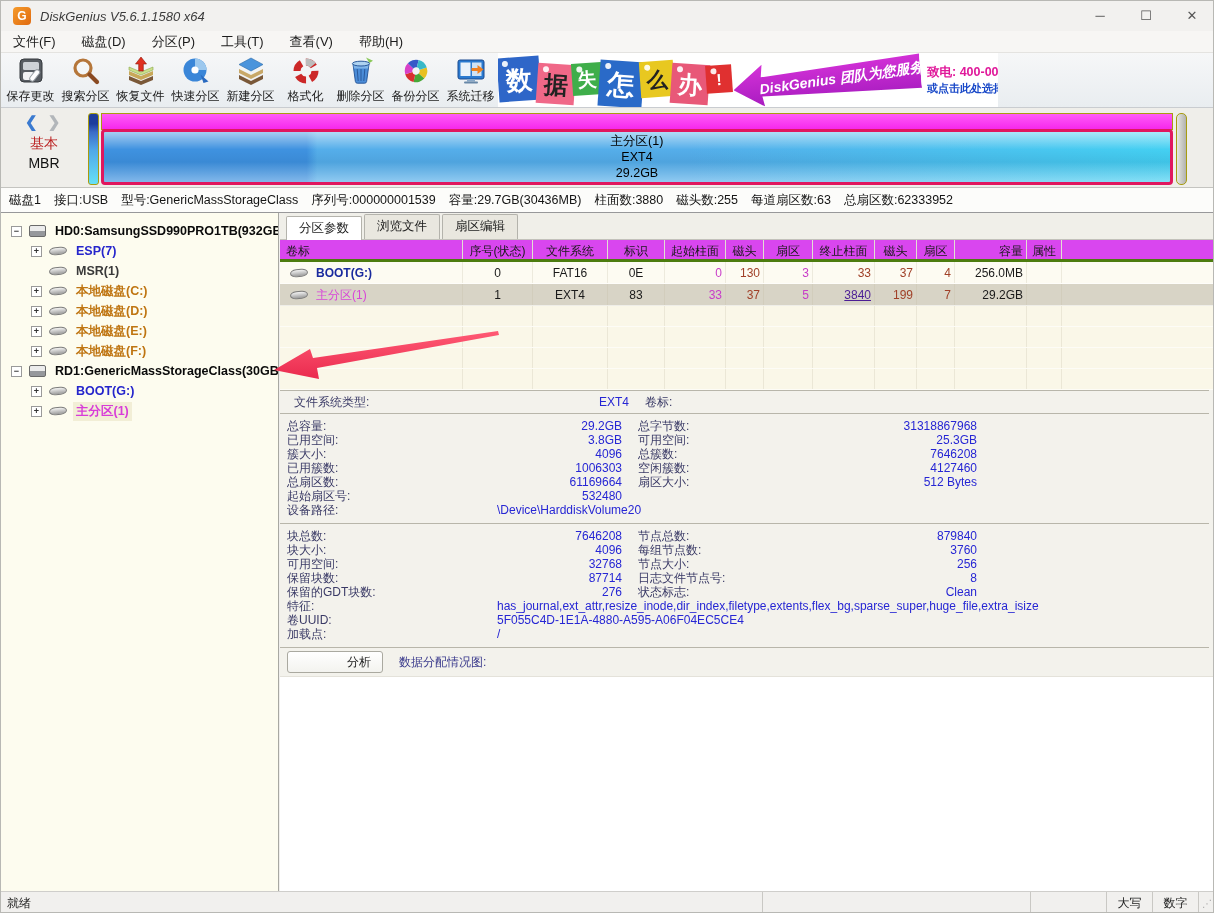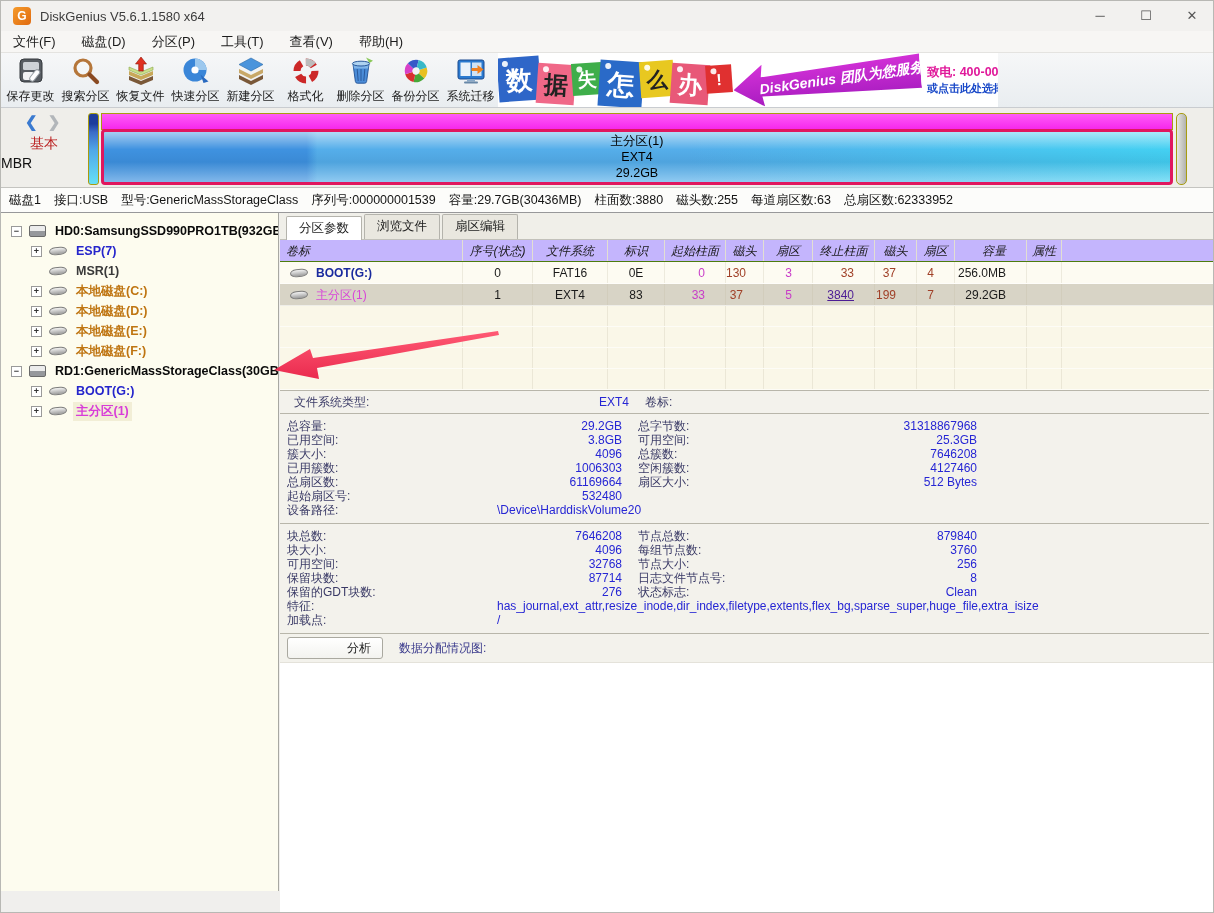--- a/index.html
+++ b/index.html
@@ -2,21 +2,21 @@
 <html><head>
 <meta charset="utf-8">
 <style>
   * { margin:0; padding:0; box-sizing:border-box; }
   html,body { width:1214px; height:913px; font-family:"Liberation Sans", sans-serif; background:#e8e8e6; }
   .app { position:relative; width:1214px; height:913px; background:#f0efed; overflow:hidden; border:1px solid #b8b8b4; }
 
   
   .titlebar { position:absolute; left:0; top:0; width:1214px; height:30px; background:#f2f1ef; display:flex; align-items:center; }
   .app-icon { width:18px; height:18px; margin-left:12px; border-radius:4px; background:linear-gradient(135deg,#f59a2a,#e06a10); color:#fff; font-size:12px; font-weight:bold; text-align:center; line-height:18px; }
-  .title-text { margin-left:9px; font-size:13px; color:#3c3c3c; }
+  .title-text { margin-left:9px; font-size:13px; color:#3c3c3c;font-style:italic; }
   .win-btns { margin-left:auto; display:flex; height:30px; }
   .win-btn { width:46px; height:30px; text-align:center; line-height:30px; font-size:13px; color:#555; }
 
   
   .menubar { position:absolute; left:0; top:30px; width:1214px; height:22px; background:#f7f6f4; display:flex; align-items:center; padding-left:12px; border-bottom:1px solid #e4e3e0; }
   .menu-item { font-size:13px; color:#1c1c1c; margin-right:26px; }
 
   
   .toolbar { position:absolute; left:0; top:52px; width:1214px; height:55px; background:linear-gradient(#f6f7f8,#e9edf0); border-bottom:1px solid #c9ccd0; }
   .tool-strip { position:absolute; left:2px; top:0; height:55px; display:flex; }
@@ -32,21 +32,21 @@
   .ban-arrow span { margin-left:28px; color:#fff; font-weight:bold; font-style:italic; font-size:14px; white-space:nowrap; transform:rotate(-3deg); }
   .ban-contact { margin-left:6px; width:104px; text-align:right; }
   .ban-phone { font-size:12.5px; font-weight:bold; color:#e0189a; white-space:nowrap; }
   .ban-qq { font-size:11px; font-weight:bold; color:#1848c8; white-space:nowrap; }
 
   
   .diskbar { position:absolute; left:0; top:107px; width:1214px; height:79px; background:#efeeea; }
   .nav-arrows { position:absolute; left:24px; top:5px; font-size:15px; font-weight:bold; }
   .nav-left { color:#3a7ad0; } .nav-right { color:#b2b6ba; margin-left:6px; }
   .bar-type { position:absolute; left:0; top:27px; width:86px; text-align:center; font-size:14px; color:#b91c1c; }
-  .bar-scheme { position:absolute; left:0; top:47px; width:86px; text-align:left; font-size:14px; color:#111; }
+  .bar-scheme { position:absolute; left:0; top:47px; width:86px; text-align:center; font-size:14px; color:#111; }
   .sliver-left { position:absolute; left:87px; top:5px; width:11px; height:72px; border:1px solid #a89c10; border-radius:3px; background:linear-gradient(180deg,#1e3c9c 0 14%,#3c6cc8 26%,#50a8e8 52%,#66e0f6 100%); }
   .pbar-top { position:absolute; left:100px; top:5px; width:1072px; height:17px; background:linear-gradient(180deg,#ff5bf8,#f628ec); border:1px solid #a89c10; }
   .pbar-main { position:absolute; left:100px; top:21px; width:1072px; height:56px; border:3px solid #e0175e; border-radius:4px; text-align:center; font-size:12.5px; color:#000; line-height:16px; padding-top:1px;
       background:linear-gradient(180deg,rgba(255,255,255,.55),rgba(255,255,255,0) 35%,rgba(0,40,80,.08) 60%,rgba(255,255,255,.35)),linear-gradient(90deg,#3f92e0 0 19%,#55aeea 20% 55%,#44d0f2 100%); }
   .sliver-right { position:absolute; left:1175px; top:5px; width:11px; height:72px; border:1px solid #a89c10; border-radius:5px; background:linear-gradient(90deg,#e6e6e2,#b2b2ae); }
 
   
   .diskinfo { position:absolute; left:0; top:186px; width:1214px; height:26px; background:#fcfcfa; border-top:1px solid #c4c4c0; border-bottom:1px solid #98989a; display:flex; align-items:center; padding-left:8px; }
   .di-seg { font-size:12.5px; color:#141414; margin-right:13px; white-space:nowrap; }
 
@@ -63,25 +63,25 @@
 
   
   .right { position:absolute; left:279px; top:0; width:935px; height:678px; background:#f3f2ec; }
   .tabbar { height:27px; display:flex; align-items:flex-end; padding-left:6px; background:#f0efe9; border-bottom:1px solid #c2c1ba; }
   .tab { font-size:12.5px; color:#1a1a1a; padding:3px 12px 4px; border:1px solid #b4b3ac; border-bottom:none; background:#e9e7df; margin-right:2px; border-radius:2px 2px 0 0; }
   .tab.active { background:#fff; height:24px; position:relative; top:1px; }
 
   
   .ptable { width:100%; font-size:12px; color:#1a1a1a; }
   .trow { display:flex; height:22px; line-height:22px; }
-  .thead { background:#c4b5fd; border-bottom:1px solid #4d7c0f;font-style:italic; }
+  .thead { background:#d946ef; border-bottom:3px solid #4d7c0f; }
   .thead .cell { border-right:1px solid #e2dfd2; }
   .cell { overflow:hidden; white-space:nowrap; }
   .c0{width:183px}.c1{width:70px}.c2{width:75px}.c3{width:57px}.c4{width:61px}.c5{width:38px}.c6{width:49px}.c7{width:62px}.c8{width:42px}.c9{width:38px}.c10{width:72px}.c11{width:35px}.cf{flex:1}
-  .al{text-align:left;padding-left:6px}.ac{text-align:center}.ar{text-align:right;padding-right:20px}
+  .al{text-align:left;padding-left:6px}.ac{text-align:center}.ar{text-align:right;padding-right:3px}
   .drow { border-bottom:1px solid rgba(255,255,255,.6); }
   .drow .cell { border-right:1px solid rgba(190,185,160,.25); }
   .row-plain { background:#fdfbf2; }
   .row-sel { background:#d8d4c6; }
   .row-empty { background:#faf7e8; height:21px; line-height:21px; }
   .vol-cell { display:flex; align-items:center; }
   .vol-cell .icon-part { margin:0 8px 0 10px; }
 
   
   .sec-line { border-top:1px solid #b8b6aa; margin:0 6px 0 0; }
@@ -543,33 +543,45 @@
             <span class="ir-l1">保留的GDT块数:</span>
             <span class="ir-v1">276</span>
             <span class="ir-l2">状态标志:</span>
             <span class="ir-v2">Clean</span>
           </div>
           <div class="info-row wide">
             <span class="ir-l1">特征:</span>
             <span class="ir-v1">has_journal,ext_attr,resize_inode,dir_index,filetype,extents,flex_bg,sparse_super,huge_file,extra_isize</span>
           </div>
           <div class="info-row wide">
+            <span class="ir-l1">卷UUID:</span>
+            <span class="ir-v1">5F055C4D-1E1A-4880-A595-A06F04EC5CE4</span>
+          </div>
+          <div class="info-row wide">
             <span class="ir-l1">加载点:</span>
             <span class="ir-v1">/</span>
           </div>
         </div>
       <div class="sec-line"></div>
       <div class="btn-row">
         <div class="analyze-btn">分析</div>
         <span class="alloc-label">数据分配情况图:</span>
       </div>
       <div class="alloc-area"></div>
     </div>
   </div>
 
+  <div class="statusbar">
+    <div class="sb-cell sb0">就绪</div>
+    <div class="sb-cell sb1"></div>
+    <div class="sb-cell sb2"></div>
+    <div class="sb-cell sb3">大写</div>
+    <div class="sb-cell sb4">数字</div>
+    <div class="sb-grip">⋰</div>
+  </div>
 
   <svg class="arrow-overlay" viewBox="0 0 1214 913">
     <defs>
       <linearGradient id="ag" x1="0" y1="0" x2="0" y2="1">
         <stop offset="0" stop-color="#ff5a74"></stop>
           <stop offset="1" stop-color="#ea2a4e"></stop>
       </linearGradient>
     </defs>
     <polygon points="273,369 309,348 312,357 497,330 498,334 316,367 318,378" fill="url(#ag)"></polygon>
   </svg>

